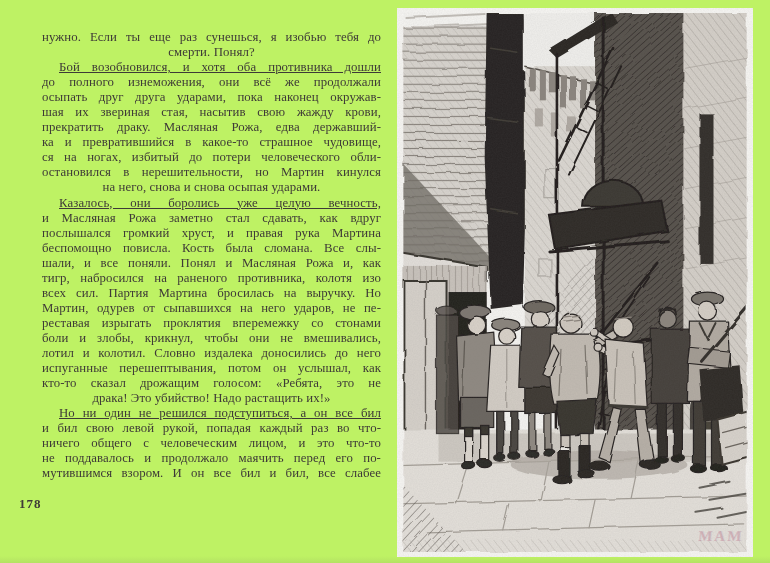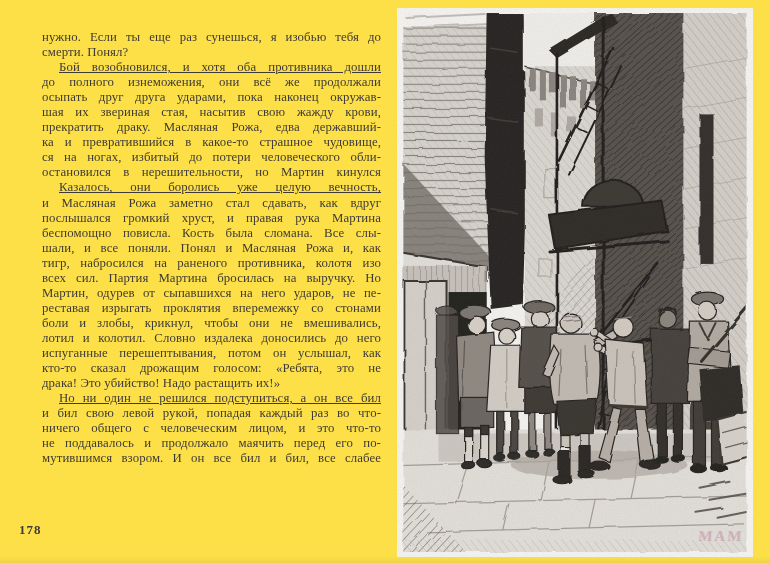--- a/index.html
+++ b/index.html
@@ -1,38 +1,38 @@
 <!DOCTYPE html>
 <html><head>
 <meta charset="utf-8">
 <style>
   html,body{margin:0;padding:0;background:#ffffff;}
   .spread{
-    position:relative;width:770px;height:563px;background:#fde047;overflow:hidden;
+    position:relative;width:770px;height:563px;background:#bef264;overflow:hidden;
     font-family:"Liberation Serif",serif;
   }
   .spread::after{ 
     content:"";position:absolute;left:0;bottom:0;width:100%;height:7px;
     background:linear-gradient(to bottom,rgba(0,0,0,0),rgba(90,90,90,0.10));
     pointer-events:none;
   }
   .page{position:absolute;top:0;height:563px;}
   .page.left{left:0;width:392px;}
   .page.right{left:392px;width:378px;}
   .text-column{
     position:absolute;left:42px;top:30px;width:339px;
     font-size:12.8px;line-height:15.05px;color:#3e3a37;
     letter-spacing:0.1px;
   }
   .line{height:15.05px;overflow:hidden;text-align:justify;white-space:normal;}
   .line:not(.last)::after{content:"";display:inline-block;width:100%;height:0;}
-  .line.last{text-align:left;}
+  .line.last{text-align:center;}
   .line.indent{text-indent:17px;text-decoration:underline;}
   .page-number{
-    position:absolute;left:19px;top:522px;
+    position:absolute;left:19px;top:496px;
     font-size:13px;font-weight:bold;color:#3e3a37;letter-spacing:1px;
   }
   .illustration-wrap{position:absolute;left:5px;top:8px;width:356px;height:549px;}
   .watermark{
     position:absolute;left:306px;top:528px;
     font-size:15px;font-weight:bold;letter-spacing:2px;
     color:rgba(200,70,80,0.22);
     text-shadow:1px 0 rgba(90,110,200,0.12);
     transform:skewX(-4deg);
   }
@@ -47,20 +47,21 @@
         <div class="line">нужно. Если ты еще раз сунешься, я изобью тебя до</div>
         <div class="line last">смерти. Понял?</div>
         <div class="line indent">Бой возобновился, и хотя оба противника дошли</div>
         <div class="line">до полного изнеможения, они всё же продолжали</div>
         <div class="line">осыпать друг друга ударами, пока наконец окружав-</div>
         <div class="line">шая их звериная стая, насытив свою жажду крови,</div>
         <div class="line">прекратить драку. Масляная Рожа, едва державший-</div>
         <div class="line">ка и превратившийся в какое-то страшное чудовище,</div>
         <div class="line">ся на ногах, избитый до потери человеческого обли-</div>
         <div class="line">остановился в нерешительности, но Мартин кинулся</div>
+        <div class="line last">на него, снова и снова осыпая ударами.</div>
         <div class="line indent">Казалось, они боролись уже целую вечность,</div>
         <div class="line">и Масляная Рожа заметно стал сдавать, как вдруг</div>
         <div class="line">послышался громкий хруст, и правая рука Мартина</div>
         <div class="line">беспомощно повисла. Кость была сломана. Все слы-</div>
         <div class="line">шали, и все поняли. Понял и Масляная Рожа и, как</div>
         <div class="line">тигр, набросился на раненого противника, колотя изо</div>
         <div class="line">всех сил. Партия Мартина бросилась на выручку. Но</div>
         <div class="line">Мартин, одурев от сыпавшихся на него ударов, не пе-</div>
         <div class="line">реставая изрыгать проклятия вперемежку со стонами</div>
         <div class="line">боли и злобы, крикнул, чтобы они не вмешивались,</div>

